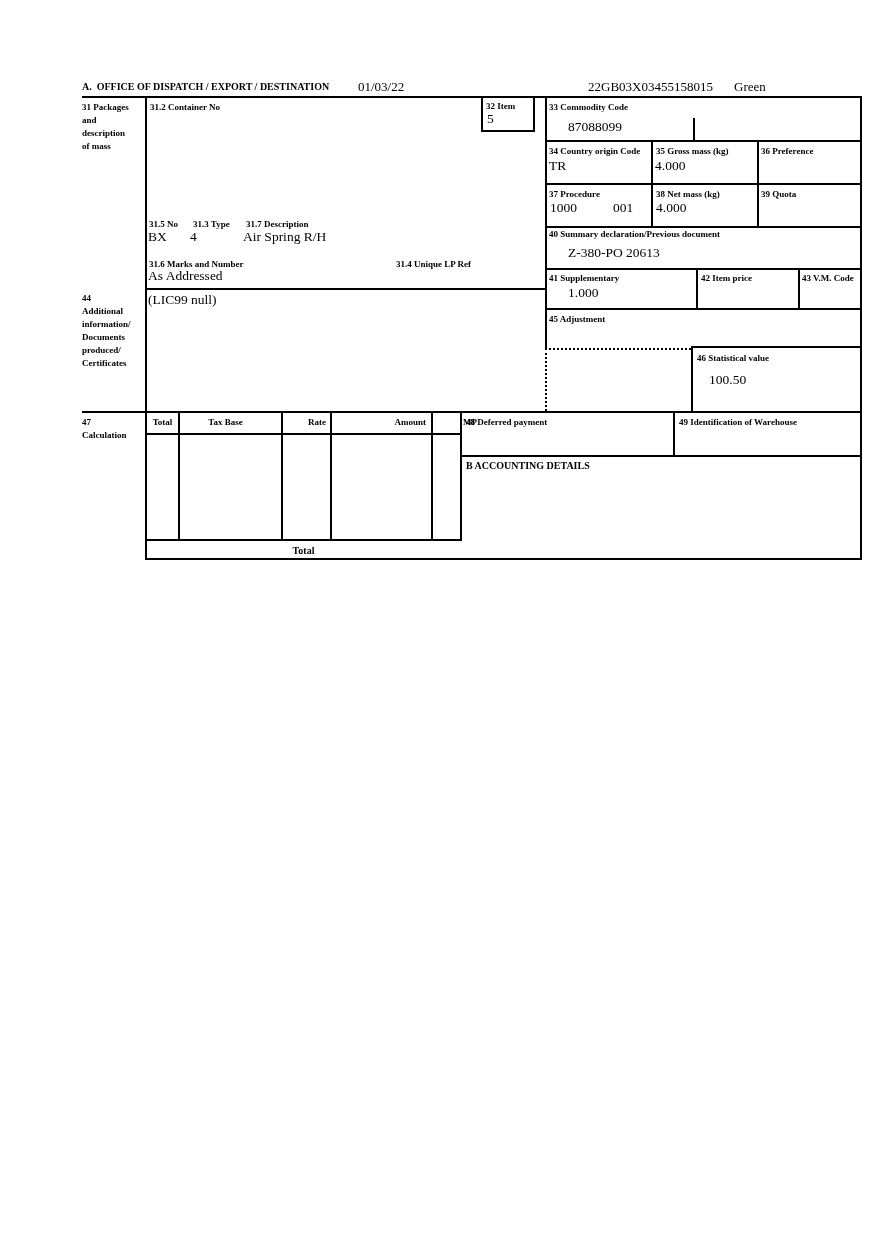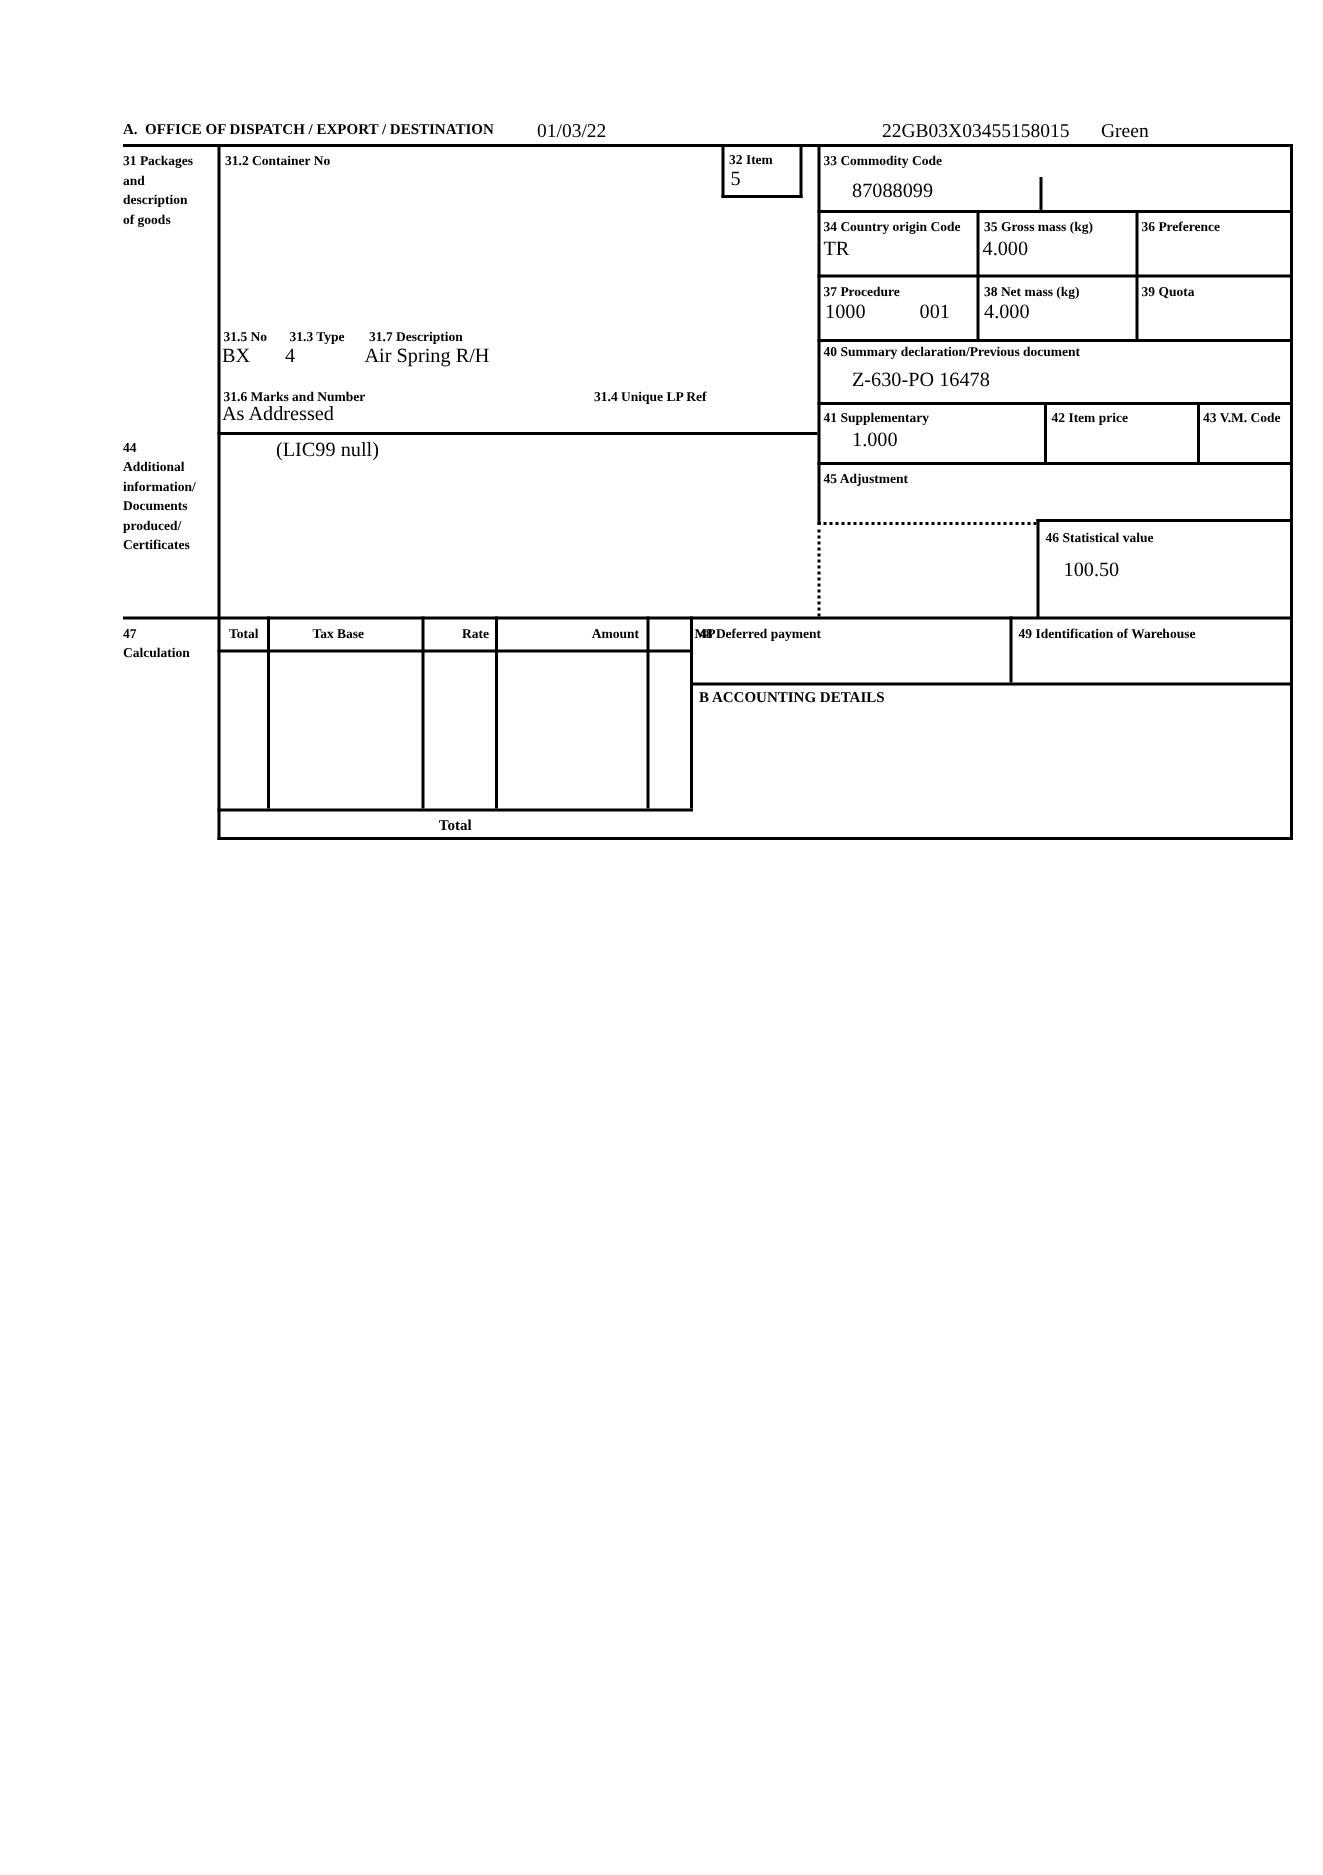--- a/index.html
+++ b/index.html
@@ -64,21 +64,21 @@
   <div class="vl" style="left:460px;top:411px;height:128px;"></div>
   <div class="hl" style="left:145px;top:433px;width:317px;"></div>
   <div class="hl" style="left:145px;top:539px;width:317px;"></div>
 
   <div class="vl" style="left:673px;top:411px;height:44px;"></div>
   <div class="hl" style="left:460px;top:455px;width:402px;"></div>
 
   <span class="lbl" style="left:82px;top:101px;">31 Packages</span>
   <span class="lbl" style="left:82px;top:114px;">and</span>
   <span class="lbl" style="left:82px;top:127px;">description</span>
-  <span class="lbl" style="left:82px;top:140px;">of goods</span>
+  <span class="lbl" style="left:82px;top:140px;">of mass</span>
 
   <span class="lbl" style="left:150px;top:101px;">31.2 Container No</span>
   <span class="lbl" style="left:486px;top:100px;">32 Item</span>
   <span class="val" style="left:487px;top:111px;">5</span>
 
   <span class="lbl" style="left:149px;top:218px;">31.5 No</span>
   <span class="lbl" style="left:193px;top:218px;">31.3 Type</span>
   <span class="lbl" style="left:246px;top:218px;">31.7 Description</span>
   <span class="val" style="left:148px;top:229px;">BX</span>
   <span class="val" style="left:190px;top:229px;">4</span>
@@ -87,40 +87,40 @@
   <span class="lbl" style="left:149px;top:258px;">31.6 Marks and Number</span>
   <span class="lbl" style="left:396px;top:258px;">31.4 Unique LP Ref</span>
   <span class="val" style="left:148px;top:268px;">As Addressed</span>
 
   <span class="lbl" style="left:82px;top:292px;">44</span>
   <span class="lbl" style="left:82px;top:305px;">Additional</span>
   <span class="lbl" style="left:82px;top:318px;">information/</span>
   <span class="lbl" style="left:82px;top:331px;">Documents</span>
   <span class="lbl" style="left:82px;top:344px;">produced/</span>
   <span class="lbl" style="left:82px;top:357px;">Certificates</span>
-  <span class="val" style="left:148px;top:292px;padding-left:36px;">(LIC99 null)</span>
+  <span class="val" style="left:148px;top:292px;">(LIC99 null)</span>
 
   <span class="lbl" style="left:549px;top:101px;">33 Commodity Code</span>
   <span class="val" style="left:568px;top:119px;">87088099</span>
 
   <span class="lbl" style="left:549px;top:145px;">34 Country origin Code</span>
   <span class="val" style="left:549px;top:158px;">TR</span>
   <span class="lbl" style="left:656px;top:145px;">35 Gross mass (kg)</span>
   <span class="val" style="left:655px;top:158px;">4.000</span>
   <span class="lbl" style="left:761px;top:145px;">36 Preference</span>
 
   <span class="lbl" style="left:549px;top:188px;">37 Procedure</span>
   <span class="val" style="left:550px;top:200px;">1000</span>
   <span class="val" style="left:613px;top:200px;">001</span>
   <span class="lbl" style="left:656px;top:188px;">38 Net mass (kg)</span>
   <span class="val" style="left:656px;top:200px;">4.000</span>
   <span class="lbl" style="left:761px;top:188px;">39 Quota</span>
 
   <span class="lbl" style="left:549px;top:228px;text-align:center;">40 Summary declaration/Previous document</span>
-  <span class="val" style="left:568px;top:245px;">Z-630-PO 16478</span>
+  <span class="val" style="left:568px;top:245px;">Z-380-PO 20613</span>
 
   <span class="lbl" style="left:549px;top:272px;">41 Supplementary</span>
   <span class="val" style="left:568px;top:285px;">1.000</span>
   <span class="lbl" style="left:701px;top:272px;">42 Item price</span>
   <span class="lbl" style="left:802px;top:272px;">43 V.M. Code</span>
 
   <span class="lbl" style="left:549px;top:313px;">45 Adjustment</span>
 
   <span class="lbl" style="left:697px;top:352px;">46 Statistical value</span>
   <span class="val" style="left:709px;top:372px;">100.50</span>

